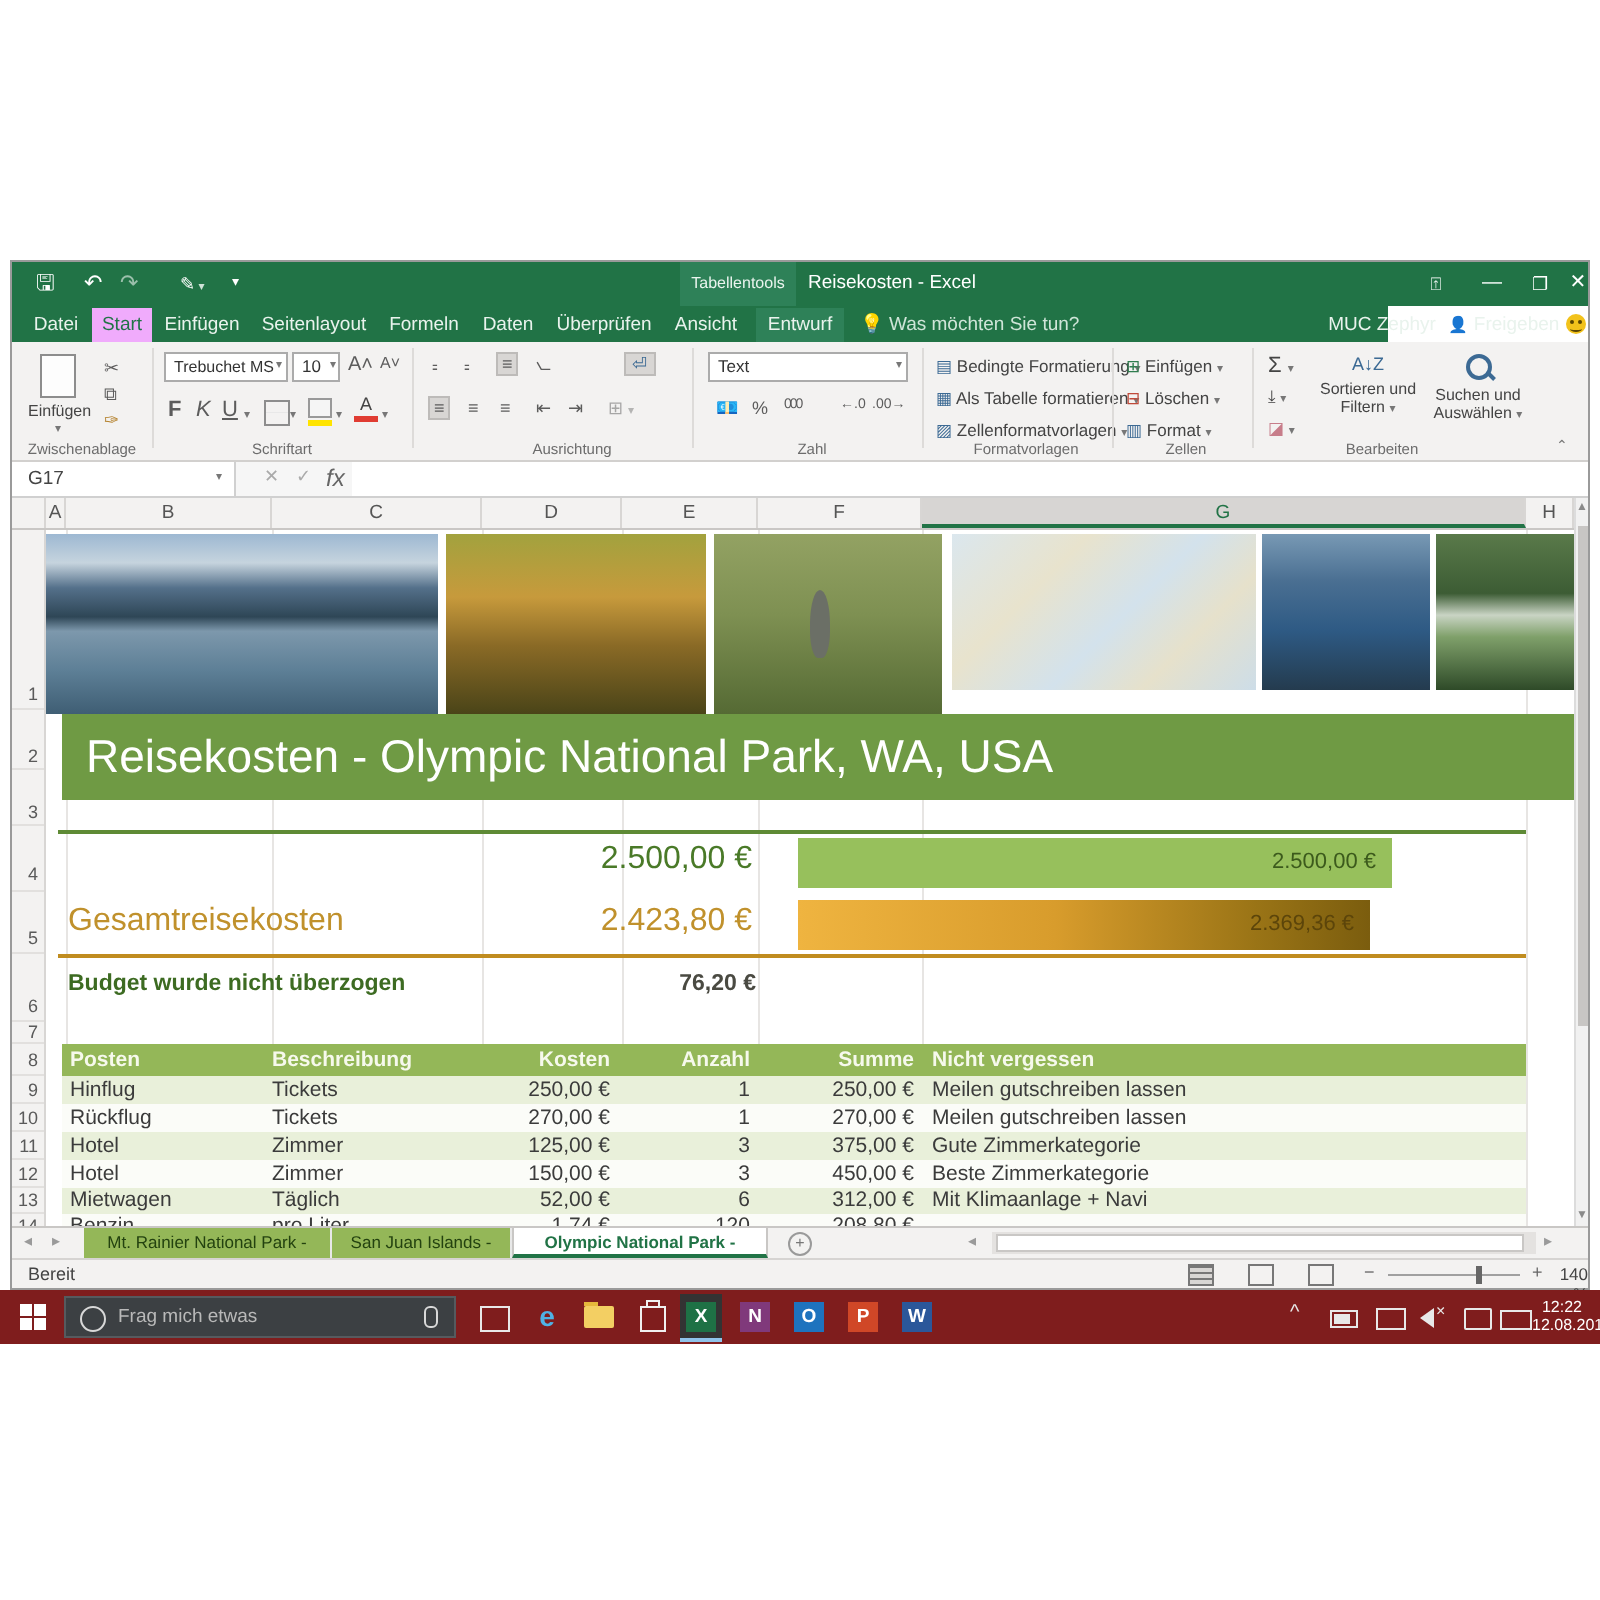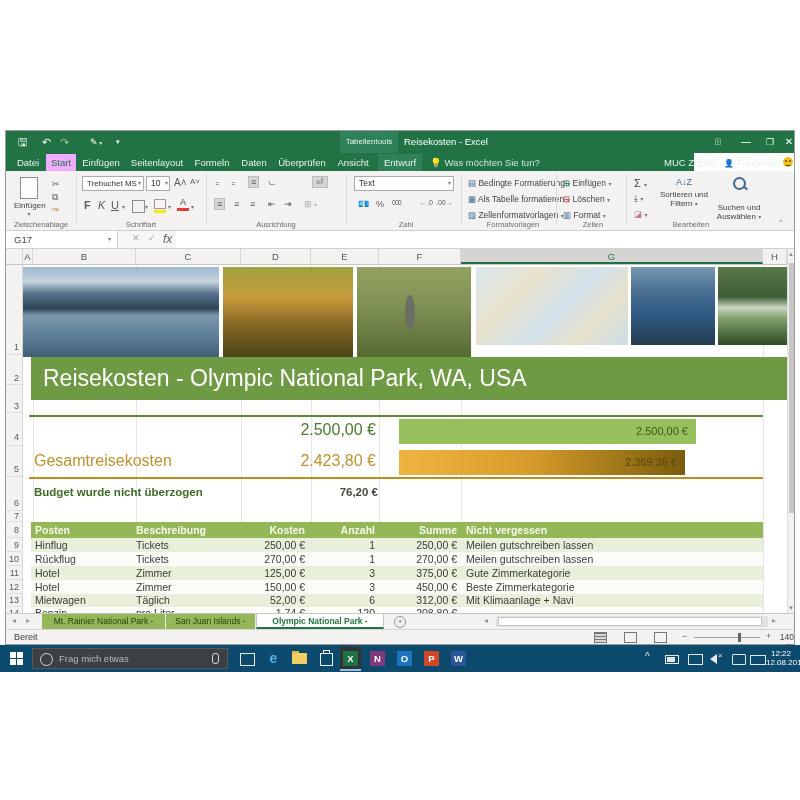--- a/index.html
+++ b/index.html
@@ -58,21 +58,21 @@
   .sarrow{font-size:6px;color:#8a8a8a;text-align:center;line-height:10px;}
   
   .sheetbar{position:absolute;left:0;top:482px;width:788px;height:16px;background:#f3f2f1;border-top:1px solid #c9c7c5;box-sizing:border-box;font-size:8.5px;}
   .stab{position:absolute;top:0;height:15px;line-height:15px;text-align:center;padding:0 6px;box-sizing:border-box;}
   .stab.green{background:#94b758;color:#23420f;border-right:1px solid #e8e8e8;}
   .stab.active{background:#fff;color:#217346;font-weight:bold;border:1px solid #c9c7c5;border-top:none;border-bottom:2px solid #217346;}
   
   .statusbar{position:absolute;left:0;top:498px;width:788px;height:15px;background:#f3f2f1;border-top:1px solid #d6d4d2;box-sizing:border-box;font-size:9px;color:#444;text-align:right;}
   .viewic{position:absolute;top:2px;width:13px;height:11px;border:1px solid #777;box-sizing:border-box;}
   
-  #taskbar{position:absolute;left:0;top:645px;width:800px;height:27px;background:#0c4a6e;}
+  #taskbar{position:absolute;left:0;top:645px;width:800px;height:27px;background:#7f1d1d;}
   .tile{position:absolute;top:6px;width:15px;height:15px;color:#fff;font-size:9.5px;font-weight:bold;text-align:center;line-height:15px;}
   .trayic{position:absolute;color:#e8e8e8;font-size:10px;}
   .search{position:absolute;left:32px;top:3px;width:196px;height:21px;background:#3c4043;border:1px solid #565a5e;box-sizing:border-box;}
   .winlogo{position:absolute;left:10px;top:7px;width:13px;height:13px;
            background:linear-gradient(#fff,#fff) 0 0/6px 6px no-repeat,
                       linear-gradient(#fff,#fff) 7px 0/6px 6px no-repeat,
                       linear-gradient(#fff,#fff) 0 7px/6px 6px no-repeat,
                       linear-gradient(#fff,#fff) 7px 7px/6px 6px no-repeat;}
   .qat{position:absolute;top:4px;color:#fff;font-size:11px;line-height:14px;}
   .winctl{position:absolute;top:0;width:24px;height:22px;color:#fff;text-align:center;line-height:22px;font-size:10px;}
@@ -158,21 +158,21 @@
       <span class="minibtn" style="left:226px;top:6px">⹀</span>
       <span class="minibtn pressed" style="left:242px;top:5px;padding:0 2px">≡</span>
       <span class="minibtn" style="left:262px;top:6px">⦦</span>
       <span class="minibtn pressed" style="left:306px;top:5px;padding:0 3px;color:#3c6a94">⏎</span>
       <span class="minibtn pressed" style="left:208px;top:27px;padding:0 2px">≡</span>
       <span class="minibtn" style="left:228px;top:28px">≡</span>
       <span class="minibtn" style="left:244px;top:28px">≡</span>
       <span class="minibtn" style="left:262px;top:28px">⇤</span>
       <span class="minibtn" style="left:278px;top:28px">⇥</span>
       <span class="minibtn" style="left:298px;top:28px;opacity:.5">⊞ <span class="caret">▾</span></span>
-      <div class="grouplabel" style="left:220px;width:100px">Ausrichtung</div>
+      <div class="grouplabel" style="left:230px;width:100px">Ausrichtung</div>
       <div class="gsep" style="left:340px"></div>
 
       <div class="selbox" style="left:348px;top:5px;width:100px;height:15px"><span>Text</span><span class="caret" style="float:right;margin-right:2px">▾</span></div>
       <span class="minibtn" style="left:352px;top:28px">💶</span>
       <span class="minibtn" style="left:370px;top:28px">%</span>
       <span class="minibtn" style="left:386px;top:28px;font-size:7px;letter-spacing:-1px">000</span>
       <span class="minibtn" style="left:414px;top:28px;font-size:7px">←.0</span>
       <span class="minibtn" style="left:430px;top:28px;font-size:7px">.00→</span>
       <div class="grouplabel" style="left:360px;width:80px">Zahl</div>
       <div class="gsep" style="left:455px"></div>
@@ -193,21 +193,21 @@
       <div class="ribbonbtn" style="left:628px;top:22px"><span>⤓</span> <span class="caret">▾</span></div>
       <div class="ribbonbtn" style="left:628px;top:38px;color:#c77d8a"><span>◪</span> <span class="caret" style="color:#777">▾</span></div>
       <div class="abs" style="left:652px;top:6px;width:52px;text-align:center">
         <div style="font-size:9px;color:#3c6a94">A↓Z</div>
         <div style="font-size:8px;color:#444;margin-top:3px"><span>Sortieren und</span><br><span>Filtern</span> <span class="caret">▾</span></div>
       </div>
       <div class="abs" style="left:706px;top:6px;width:54px;text-align:center">
         <div style="width:9px;height:9px;border:2px solid #3c6a94;border-radius:50%;margin:0 auto;position:relative">
             <div style="position:absolute;left:8px;top:8px;width:5px;height:2px;background:#3c6a94;transform:rotate(45deg)"></div>
           </div>
-        <div style="font-size:8px;color:#444;margin-top:13px"><span>Suchen und</span><br><span>Auswählen</span> <span class="caret">▾</span></div>
+        <div style="font-size:8px;color:#444;margin-top:3px"><span>Suchen und</span><br><span>Auswählen</span> <span class="caret">▾</span></div>
       </div>
       <div class="grouplabel" style="left:640px;width:90px">Bearbeiten</div>
       <div class="abs" style="left:772px;top:48px;font-size:7px;color:#777">⌃</div>
     </div>
 
     <div class="fbar">
       <div class="namebox"><span>G17</span><span class="caret" style="float:right;margin-right:6px;line-height:17px">▾</span></div>
       <span class="abs" style="left:126px;top:2px;color:#aaa;font-size:9px">✕</span>
       <span class="abs" style="left:142px;top:2px;color:#aaa;font-size:9px">✓</span>
       <span class="abs" style="left:157px;top:1px;color:#666;font-size:12px;font-style:italic">fx</span>

